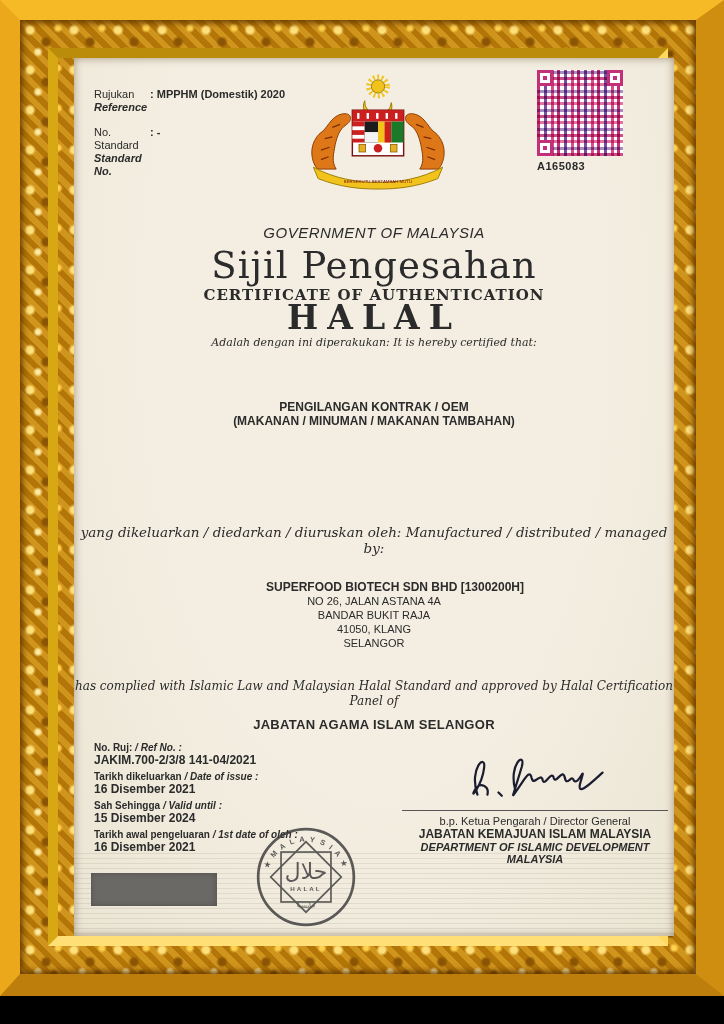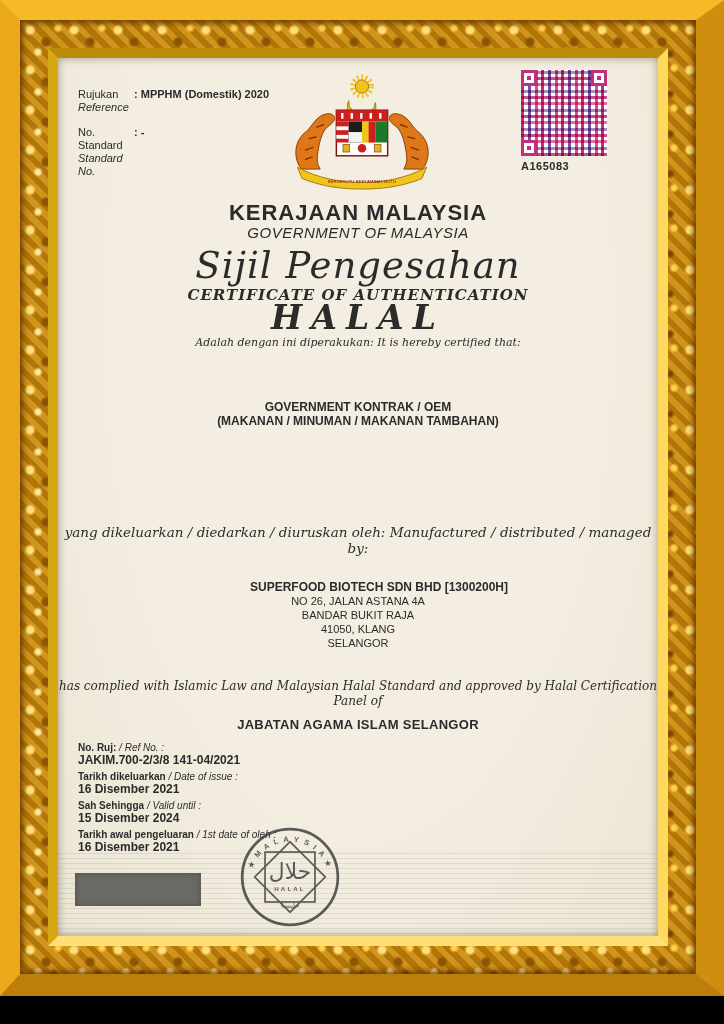--- a/index.html
+++ b/index.html
@@ -22,25 +22,25 @@
            repeating-linear-gradient(45deg,rgba(255,210,90,.25) 0 6px,rgba(140,85,5,.25) 6px 12px);
          background-size:44px 40px,44px 40px,44px 40px,44px 40px,44px 40px,auto;
          box-shadow:inset 0 3px 6px rgba(90,50,0,.55),inset 0 -3px 6px rgba(90,50,0,.55),
                     inset 3px 0 6px rgba(90,50,0,.45),inset -3px 0 6px rgba(90,50,0,.45);}
   .band3{box-sizing:border-box;height:100%;border-style:solid;border-width:10px;
          border-top-color:#bb8c09;border-left-color:#d8a814;
          border-right-color:#ffd85e;border-bottom-color:#ffdf76;}
   
   .paper{position:relative;width:100%;height:100%;
          background:radial-gradient(ellipse at 50% 30%,#f3eee1 55%,#ebe5d4 100%);
-         box-shadow:inset 0 0 8px rgba(70,40,0,.45);}
+         box-shadow:inset 0 0 8px rgba(70,40,0,.45);margin-left:16px;}
   .abs{position:absolute;}
   .ctr{left:0;width:100%;text-align:center;}
-  .b{font-weight:bold;} .i{font-style:italic;}
-  .serif{font-family:"DejaVu Serif","Liberation Serif",serif;font-style:italic;}
+  .b{font-weight:bold;} .i{font-style:italic;font-weight:bold;}
+  .serif{font-family:"DejaVu Serif","Liberation Serif",serif;}
   
   .reftable{left:20px;top:30px;font-size:11px;line-height:13px;}
   .refrow{display:flex;margin-bottom:12px;}
   .refrow .lbl{width:56px;}
   .refrow .val{font-weight:bold;}
   
   .qrwrap{left:460px;top:12px;width:92px;}
   .qr{position:relative;width:86px;height:86px;margin-left:3px;
       background-image:
         repeating-linear-gradient(0deg,rgba(194,48,122,.85) 0 3px,rgba(255,255,255,.9) 3px 6px,rgba(122,79,160,.65) 6px 9px,rgba(255,255,255,.85) 9px 13px,rgba(216,79,143,.8) 13px 16px,rgba(255,255,255,.9) 16px 19px),
@@ -156,28 +156,27 @@
 
           <div class="abs qrwrap">
             <div class="qr">
               <div class="finder f-tl"></div>
               <div class="finder f-tr"></div>
               <div class="finder f-bl"></div>
             </div>
             <div class="qrlabel">A165083</div>
           </div>
 
-          <div class="abs ctr t-gov-my">KERAJAAN MALAYSIA</div>
           <div class="abs ctr t-gov-en">GOVERNMENT OF MALAYSIA</div>
           <div class="abs ctr t-sijil serif">Sijil Pengesahan</div>
           <div class="abs ctr t-cert serif">CERTIFICATE OF AUTHENTICATION</div>
           <div class="abs ctr t-halal serif">HALAL</div>
           <div class="abs ctr t-certified serif">Adalah dengan ini diperakukan: It is hereby certified that:</div>
 
-          <div class="abs ctr t-scheme1">GOVERNMENT KONTRAK / OEM</div>
+          <div class="abs ctr t-scheme1">PENGILANGAN KONTRAK / OEM</div>
           <div class="abs ctr t-scheme2">(MAKANAN / MINUMAN / MAKANAN TAMBAHAN)</div>
 
           <div class="abs ctr t-issuedby serif">yang dikeluarkan / diedarkan / diuruskan oleh: Manufactured / distributed / managed by:</div>
 
           <div class="abs ctr t-company">
             <div class="nm">SUPERFOOD BIOTECH SDN BHD [1300200H]</div>
             <div>NO 26, JALAN ASTANA 4A</div>
             <div>BANDAR BUKIT RAJA</div>
             <div>41050, KLANG</div>
             <div>SELANGOR</div>
@@ -192,20 +191,34 @@
             <div><span class="b">No. Ruj:</span><span class="i"> / Ref No. :</span></div>
             <div class="val">JAKIM.700-2/3/8 141-04/2021</div>
             <div><span class="b">Tarikh dikeluarkan</span><span class="i"> / Date of issue :</span></div>
             <div class="val">16 Disember 2021</div>
             <div><span class="b">Sah Sehingga</span><span class="i"> / Valid until :</span></div>
             <div class="val">15 Disember 2024</div>
             <div><span class="b">Tarikh awal pengeluaran</span><span class="i"> / 1st date of oleh :</span></div>
             <div class="val">16 Disember 2021</div>
           </div>
 
+          <div class="abs sig">
+            <svg width="180" height="62" viewBox="0 0 140 56">
+              <path d="M18,44 C10,20 26,6 24,20 C22,36 10,50 16,39 C20,32 29,36 27,44
+                       M37,42 l3,3
+                       M52,39 C46,16 62,4 58,19 L50,45
+                       C61,30 65,20 67,29 C69,37 75,23 77,31 C79,37 85,21 87,29
+                       C89,35 95,19 97,29 C99,37 103,25 105,31 C109,37 117,13 111,33
+                       C107,47 121,33 131,24" fill="none" stroke="#1c1c30" stroke-width="2" stroke-linecap="round"></path>
+            </svg>
+            <div class="sigline"></div>
+            <div class="l1">b.p. Ketua Pengarah / Director General</div>
+            <div class="l2">JABATAN KEMAJUAN ISLAM MALAYSIA</div>
+            <div class="l3">DEPARTMENT OF ISLAMIC DEVELOPMENT MALAYSIA</div>
+          </div>
 
           <div class="abs seal">
             <svg width="104" height="104" viewBox="0 0 100 100">
               <defs>
                 <path id="arcTop" d="M 12,54 A 38,38 0 0 1 88,54"></path>
                 <path id="arcBot" d="M 22,62 A 31,31 0 0 0 78,62"></path>
               </defs>
               <circle cx="50" cy="50" r="46" fill="none" stroke="#3a3a3a" stroke-width="2.6"></circle>
               <g fill="none" stroke="#3a3a3a" stroke-width="1.6">
                 <rect x="26" y="26" width="48" height="48"></rect>

